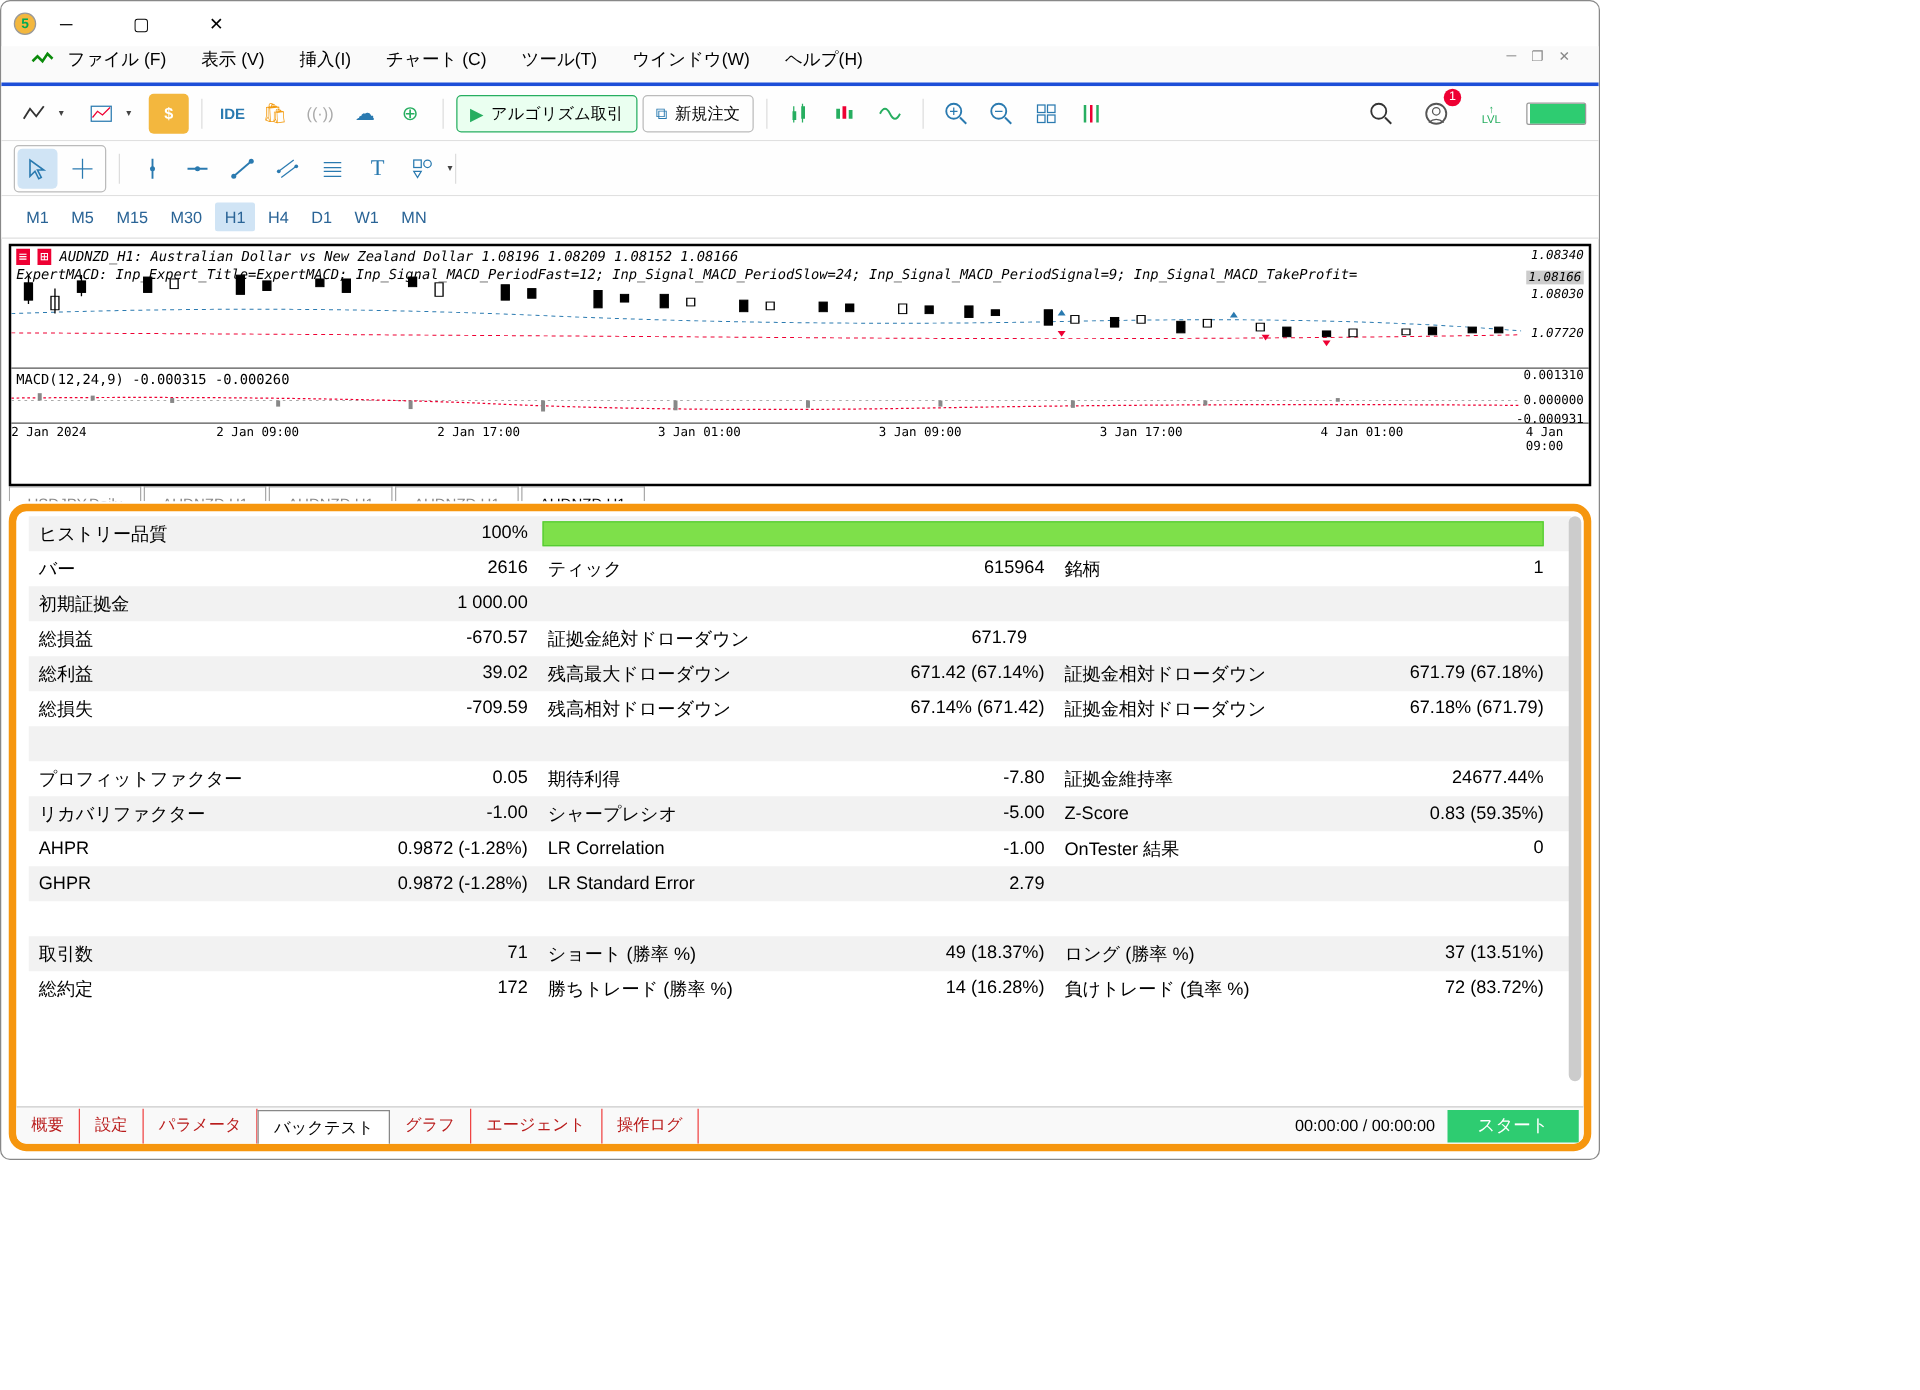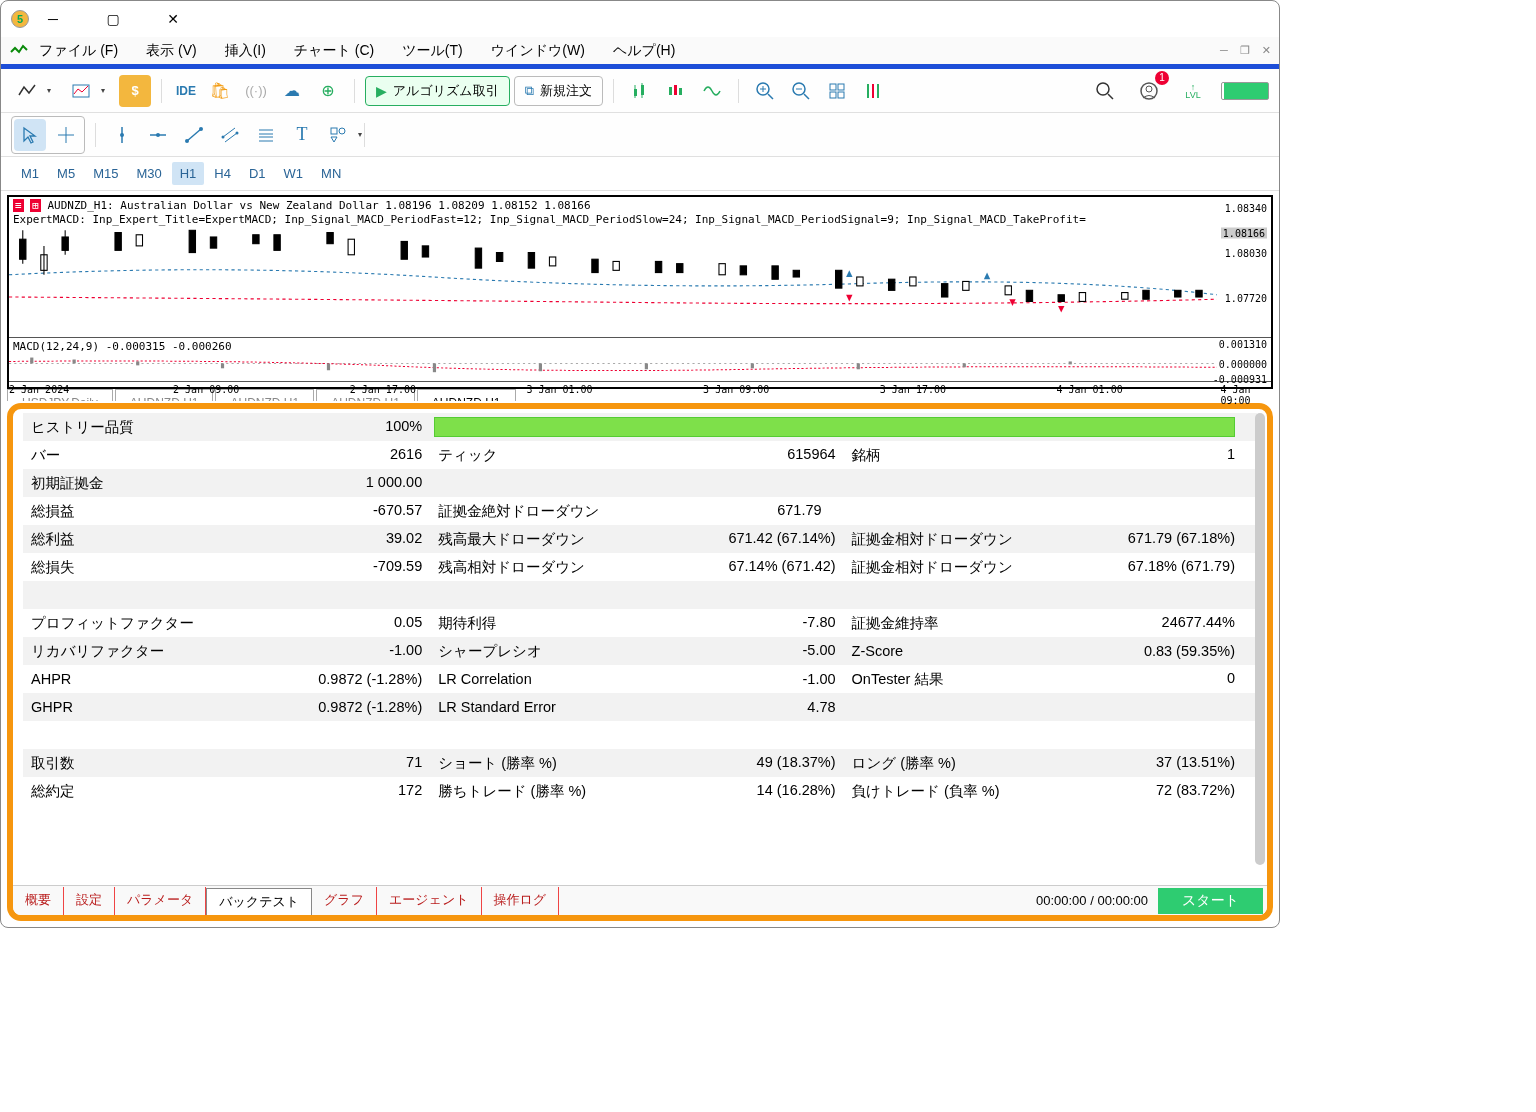--- a/index.html
+++ b/index.html
@@ -3,42 +3,42 @@
 <meta charset="utf-8">
 <style>
 * { box-sizing: border-box; margin: 0; padding: 0; }
 body { font-family: "Segoe UI", "Meiryo", sans-serif; font-size: 13px; background: #fff; color: #000; overflow: hidden; width: 1280px; height: 928px; }
 .window { border: 1px solid #888; width: 1280px; height: 928px; display: flex; flex-direction: column; border-radius: 8px; overflow: hidden; }
 .titlebar { display: flex; align-items: center; padding: 6px 10px; height: 36px; }
 .titlebar .icon { width: 18px; height: 18px; border-radius: 50%; background: #f3b73e; border: 1px solid #999; margin-right: 6px; display: flex; align-items: center; justify-content: center; font-size: 11px; font-weight: bold; color: #0a5; }
 .titlebar .title { font-size: 14px; flex: 1; }
 .winbtns { display: flex; gap: 24px; font-size: 14px; }
 .winbtns span { cursor: pointer; width: 36px; text-align: center; }
-.menubar { display: flex; align-items: center; padding: 2px 8px; height: 32px; border-bottom: 5px solid #1d4ed8; background: #fafafa;}
+.menubar { display: flex; align-items: flex-start; padding: 2px 23px; height: 32px; border-bottom: 3px solid #1d4ed8; background: #fafafa;}
 .menubar .mt5 { width: 18px; height: 18px; margin-right: 12px; color: #0a8a0a; font-weight: bold; }
 .menubar .m { margin-right: 28px; cursor: pointer; font-size: 14px; }
 .mini-winbtns { margin-left: auto; display: flex; gap: 12px; color: #888; font-size: 11px; }
 .toolbar1 { display: flex; align-items: center; height: 44px; border-bottom: 1px solid #e0e0e0; padding: 0 10px; gap: 4px; background: #fefefe;}
 .tbbtn { width: 32px; height: 32px; display: flex; align-items: center; justify-content: center; border-radius: 4px; cursor: pointer; position: relative;}
 .tbbtn.dd::after { content: "▾"; font-size: 8px; position: absolute; right: -8px; color: #444;}
 .sep { width: 1px; height: 24px; background: #ddd; margin: 0 6px; }
 .algobtn { display: flex; align-items: center; gap: 6px; padding: 4px 10px; border: 1px solid #27ae60; border-radius: 4px; background: #eafff0; color: #000; cursor: pointer; height: 30px;}
 .algobtn .play { color: #27ae60; font-size: 14px;}
 .newbtn { display: flex; align-items: center; gap: 6px; padding: 4px 10px; border: 1px solid #bbb; border-radius: 4px; cursor: pointer; height: 30px;}
 .rcluster { margin-left: auto; display: flex; align-items: center; gap: 12px;}
 .badge { position: relative; }
 .badge::after { content: "1"; position: absolute; top: -4px; right: -4px; background: #e03; color:#fff; font-size: 10px; border-radius: 50%; width: 14px; height: 14px; display:flex; align-items:center; justify-content:center;}
 .conn { width: 48px; height: 18px; background: linear-gradient(to right, #fff 0%, #fff 5%, #2ecc71 5%, #2ecc71 100%); border: 1px solid #999; border-radius: 2px;}
 .toolbar2 { display: flex; align-items: center; height: 44px; border-bottom: 1px solid #e0e0e0; padding: 0 10px; gap: 4px; background: #fefefe;}
 .dt { border: 1px solid #bbb; border-radius: 4px; display: flex; gap: 4px; padding: 2px;}
 .tfbar { display: flex; align-items: center; height: 34px; border-bottom: 1px solid #e0e0e0; padding: 0 12px; gap: 2px; background: #fff;}
 .tf { padding: 4px 8px; cursor: pointer; color: #2a6496; font-size: 13px; border-radius: 2px;}
 .tf.active { background: #d0e4f5; }
 .chart-wrap { border: 2px solid #000; margin: 4px 6px 0 6px; height: 194px; position: relative; background: #fff; font-family: monospace; font-size: 11px;}
-.chart-top { height: 141px; border-bottom: 1px solid #555; position: relative;}
+.chart-top { height: 98px; border-bottom: 1px solid #555; position: relative; font-style: italic;}
 .chart-info { position: absolute; top: 2px; left: 4px; line-height: 14px;}
 .yaxis { position: absolute; right: 0; top: 0; width: 54px; height: 100%; font-size: 10px;}
 .yaxis div { position: absolute; right: 4px; transform: translateY(-50%);}
 .chart-ind { height: 44px; position: relative; border-bottom: 1px solid #555;}
 .xaxis { height: 20px; position: relative; font-size: 10px;}
 .xaxis div { position: absolute; top: 2px;}
 .charttabs { display: flex; margin: 0 6px; height: 12px; overflow: hidden;}
 .charttabs .ctab { padding: 6px 14px 0 14px; border: 1px solid #aaa; border-bottom: none; color: #888; font-size: 12px; margin-right: 2px;}
 .charttabs .ctab.active { color: #000; background:#fff; font-weight: 500;}
 .report-frame { border: 6px solid #f6960e; border-radius: 14px; margin: 2px 6px 6px 6px; flex: 1; display: flex; flex-direction: column; overflow: hidden; background:#fff;}
@@ -525,21 +525,21 @@
               <span>0</span>
             </div>
           </div>
           <div class="rrow alt">
             <div class="rc rc1">
               <span>GHPR</span>
               <span>0.9872 (-1.28%)</span>
             </div>
             <div class="rc rc2">
               <span>LR Standard Error</span>
-              <span>4.78</span>
+              <span>2.79</span>
             </div>
             <div class="rc rc3">
               <span></span>
               <span></span>
             </div>
           </div>
           <div class="rrow">
             <div class="rc rc1">
               <span></span>
               <span></span>

